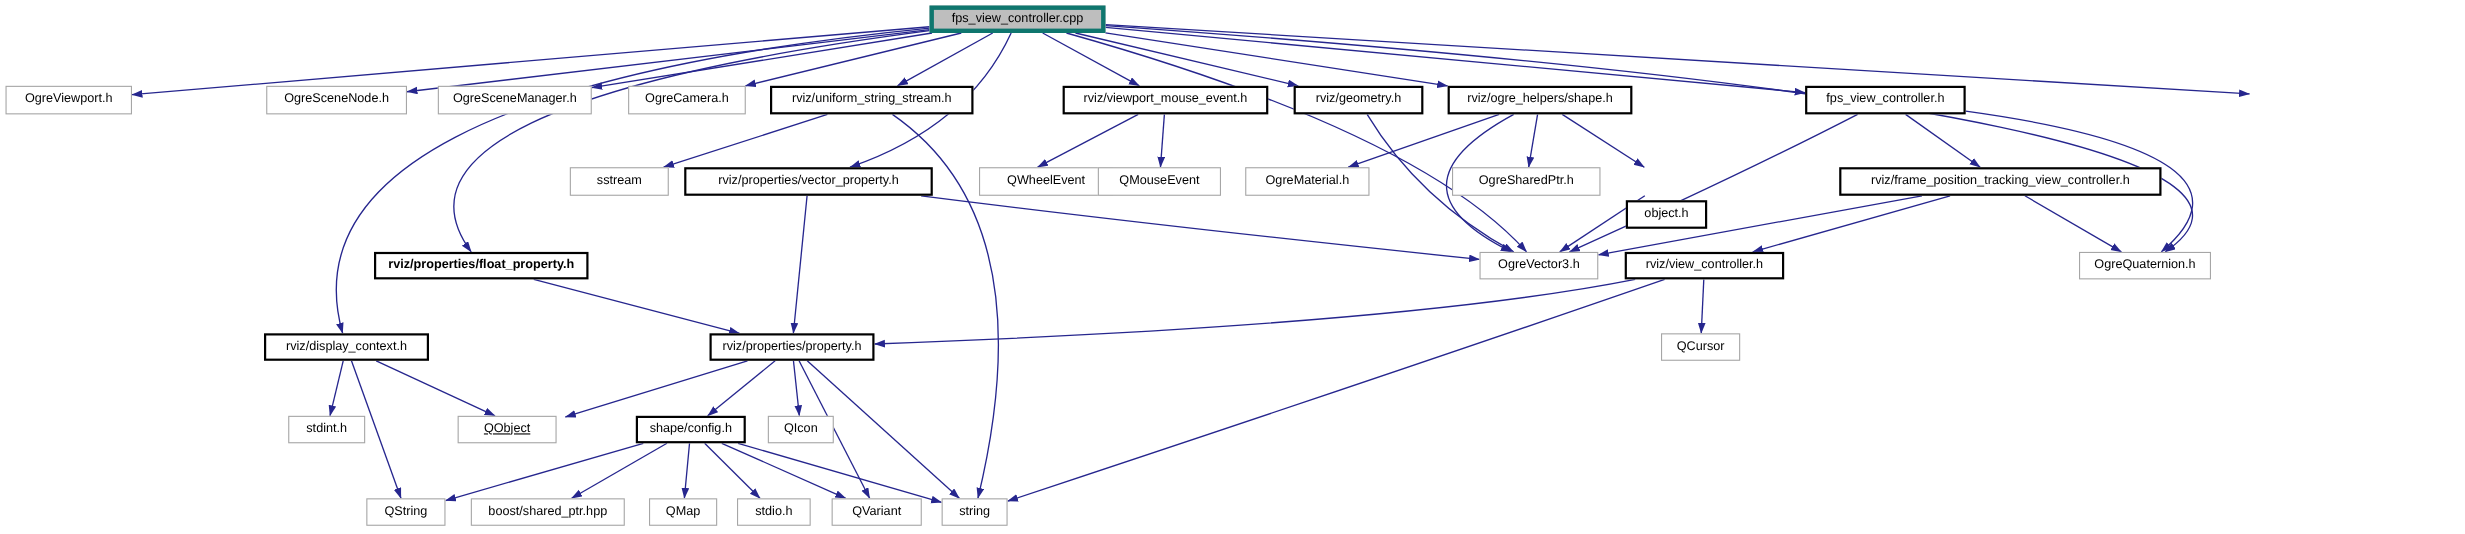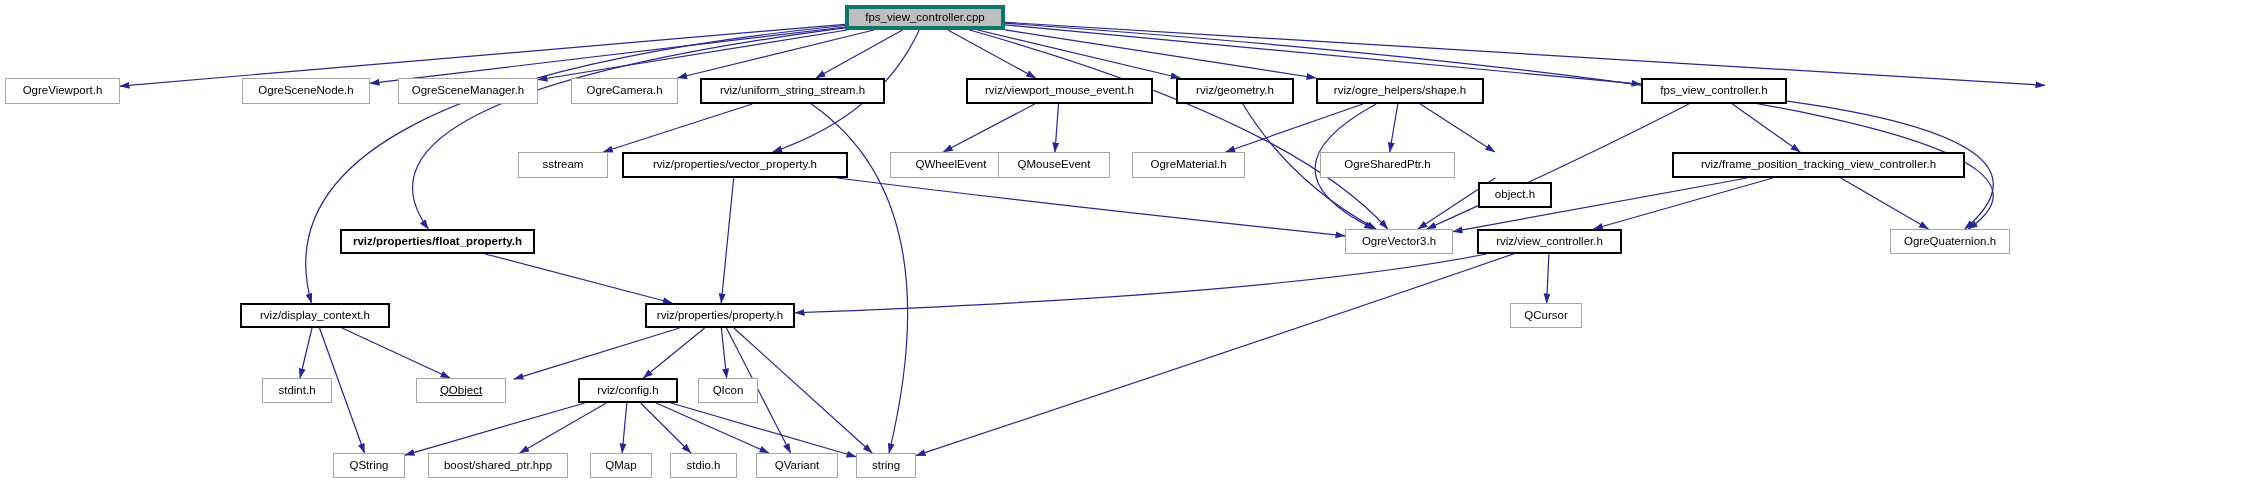--- a/index.html
+++ b/index.html
@@ -111,21 +111,21 @@
     <div class="node linked" style="left: 1672px; top: 152px; width: 293px; height: 26px;">rviz/frame_position_tracking_view_controller.h</div>
     <div class="node linked" style="left: 340px; top: 229px; width: 195px; height: 25px; font-weight: bold;">rviz/properties/float_property.h</div>
     <div class="node external" style="left: 1345px; top: 229px; width: 108px; height: 25px;">OgreVector3.h</div>
     <div class="node linked" style="left: 1477px; top: 229px; width: 145px; height: 25px;">rviz/view_controller.h</div>
     <div class="node external" style="left: 1890px; top: 229px; width: 120px; height: 25px;">OgreQuaternion.h</div>
     <div class="node linked" style="left: 240px; top: 303px; width: 150px; height: 25px;">rviz/display_context.h</div>
     <div class="node linked" style="left: 645px; top: 303px; width: 150px; height: 25px;">rviz/properties/property.h</div>
     <div class="node external" style="left: 1510px; top: 303px; width: 72px; height: 25px;">QCursor</div>
     <div class="node external" style="left: 262px; top: 378px; width: 70px; height: 25px;">stdint.h</div>
     <div class="node external" style="left: 416px; top: 378px; width: 90px; height: 25px; text-decoration: underline;">QObject</div>
-    <div class="node linked" style="left: 578px; top: 378px; width: 100px; height: 25px;">rviz/config.h</div>
+    <div class="node linked" style="left: 578px; top: 378px; width: 100px; height: 25px;">shape/config.h</div>
     <div class="node external" style="left: 698px; top: 378px; width: 60px; height: 25px;">QIcon</div>
     <div class="node external" style="left: 333px; top: 453px; width: 72px; height: 25px;">QString</div>
     <div class="node external" style="left: 428px; top: 453px; width: 140px; height: 25px;">boost/shared_ptr.hpp</div>
     <div class="node external" style="left: 590px; top: 453px; width: 62px; height: 25px;">QMap</div>
     <div class="node external" style="left: 670px; top: 453px; width: 67px; height: 25px;">stdio.h</div>
     <div class="node external" style="left: 756px; top: 453px; width: 82px; height: 25px;">QVariant</div>
     <div class="node external" style="left: 856px; top: 453px; width: 60px; height: 25px;">string</div>
   </div>
 
 </body></html>

